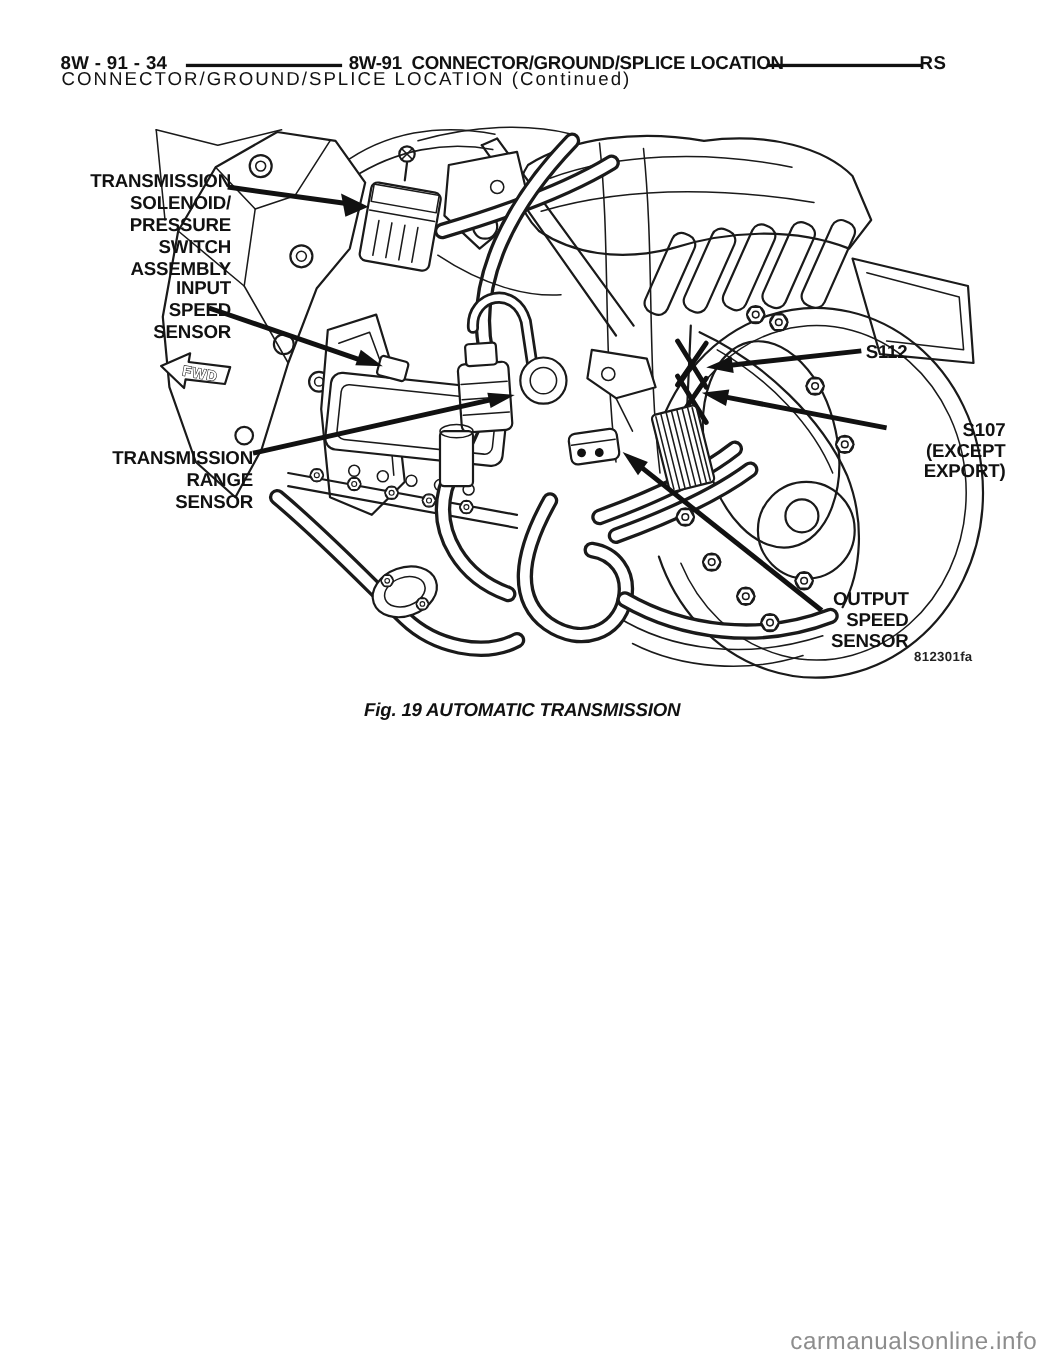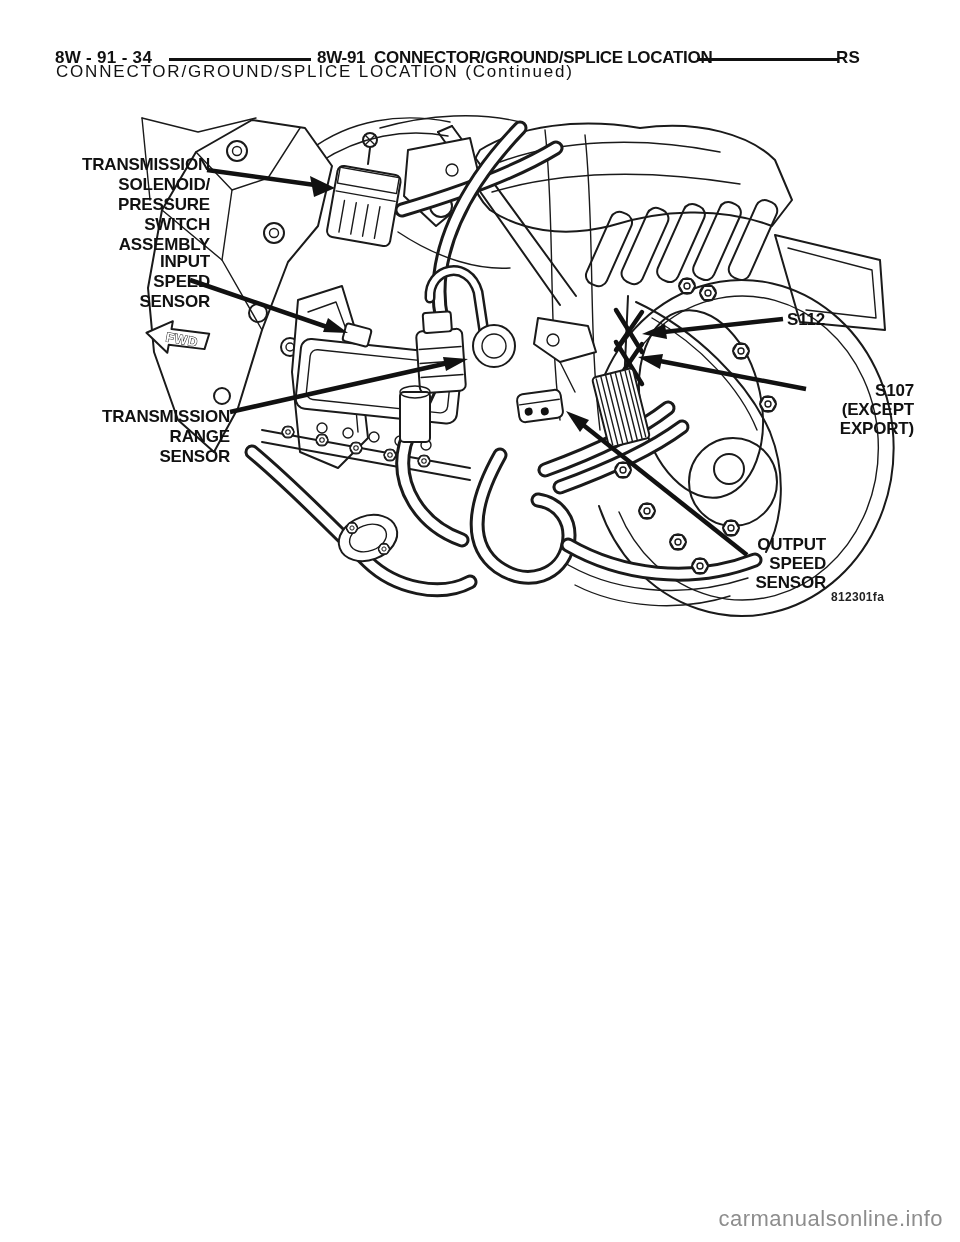--- a/index.html
+++ b/index.html
@@ -270,15 +270,16 @@
   <div class="callout tight" style="left:834px; top:381px; width:80px;">S107
 (EXCEPT
 EXPORT)</div>
 
   <div class="callout tight" style="left:742px; top:535px; width:84px;">OUTPUT
 SPEED
 SENSOR</div>
 
   <div class="figid">812301fa</div>
 
+  <div class="caption">Fig. 19 AUTOMATIC TRANSMISSION</div>
 </div>
 
 <div class="watermark">carmanualsonline.info</div>
 
 </body></html>

